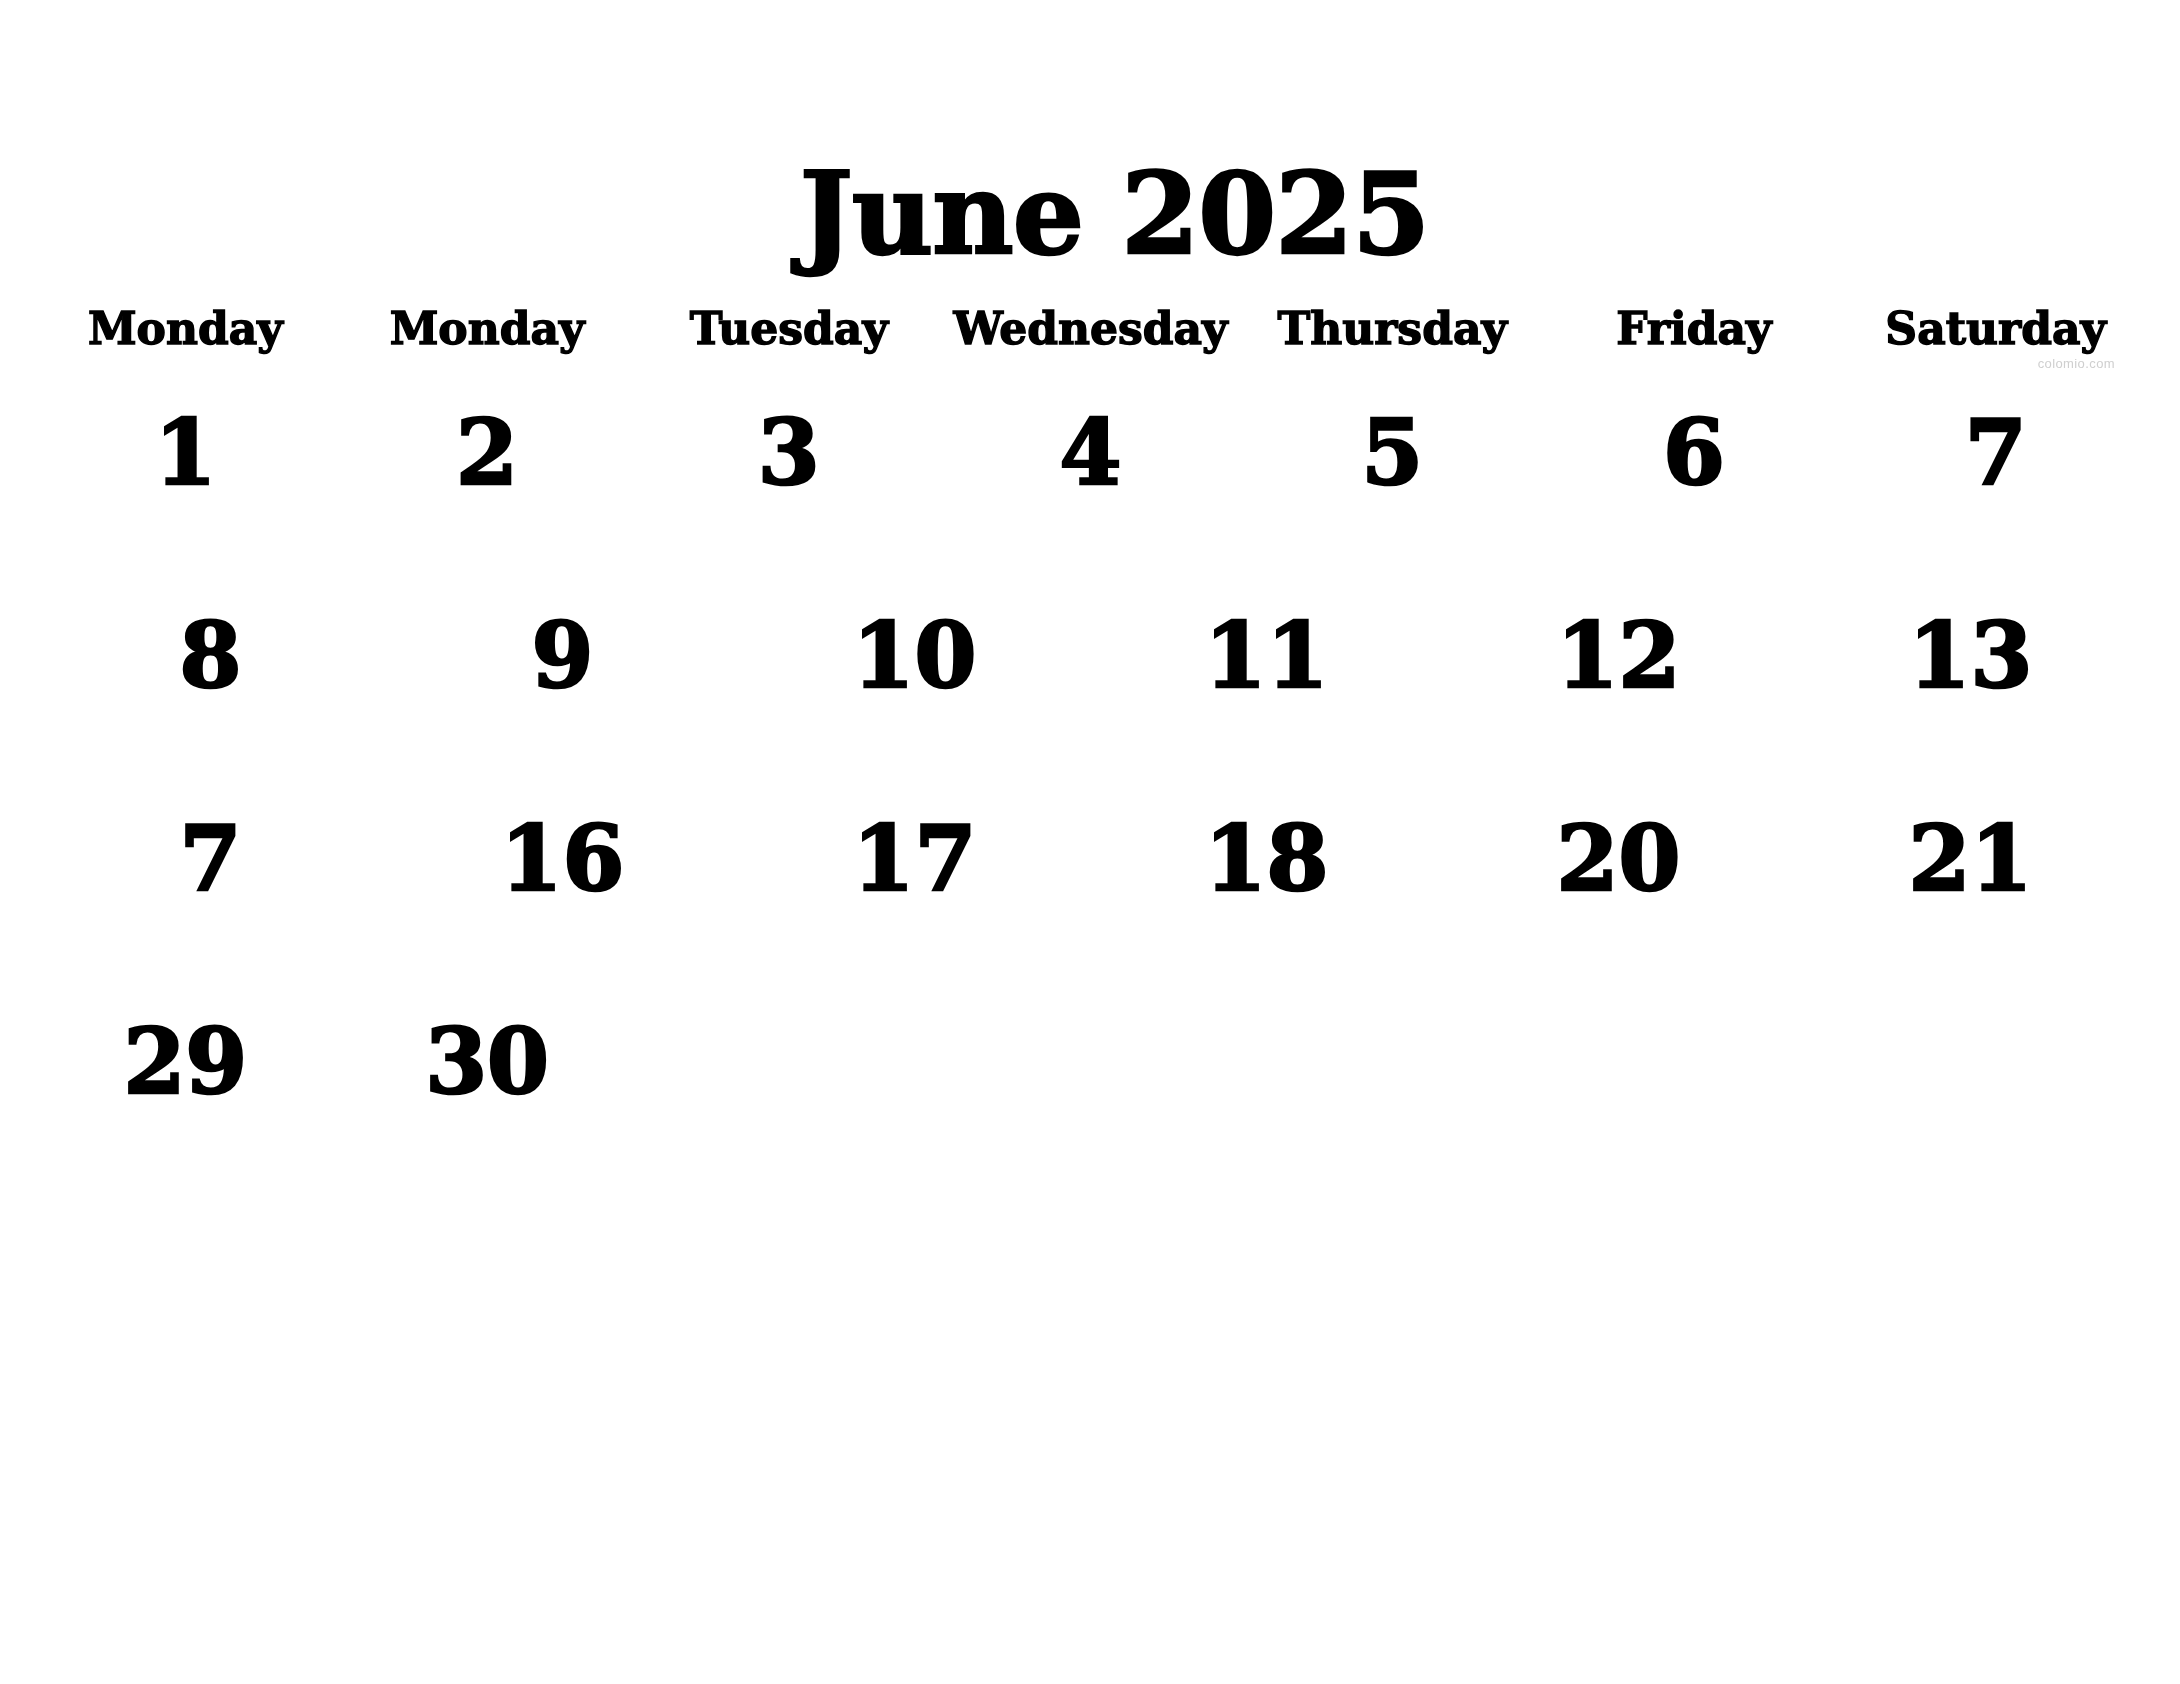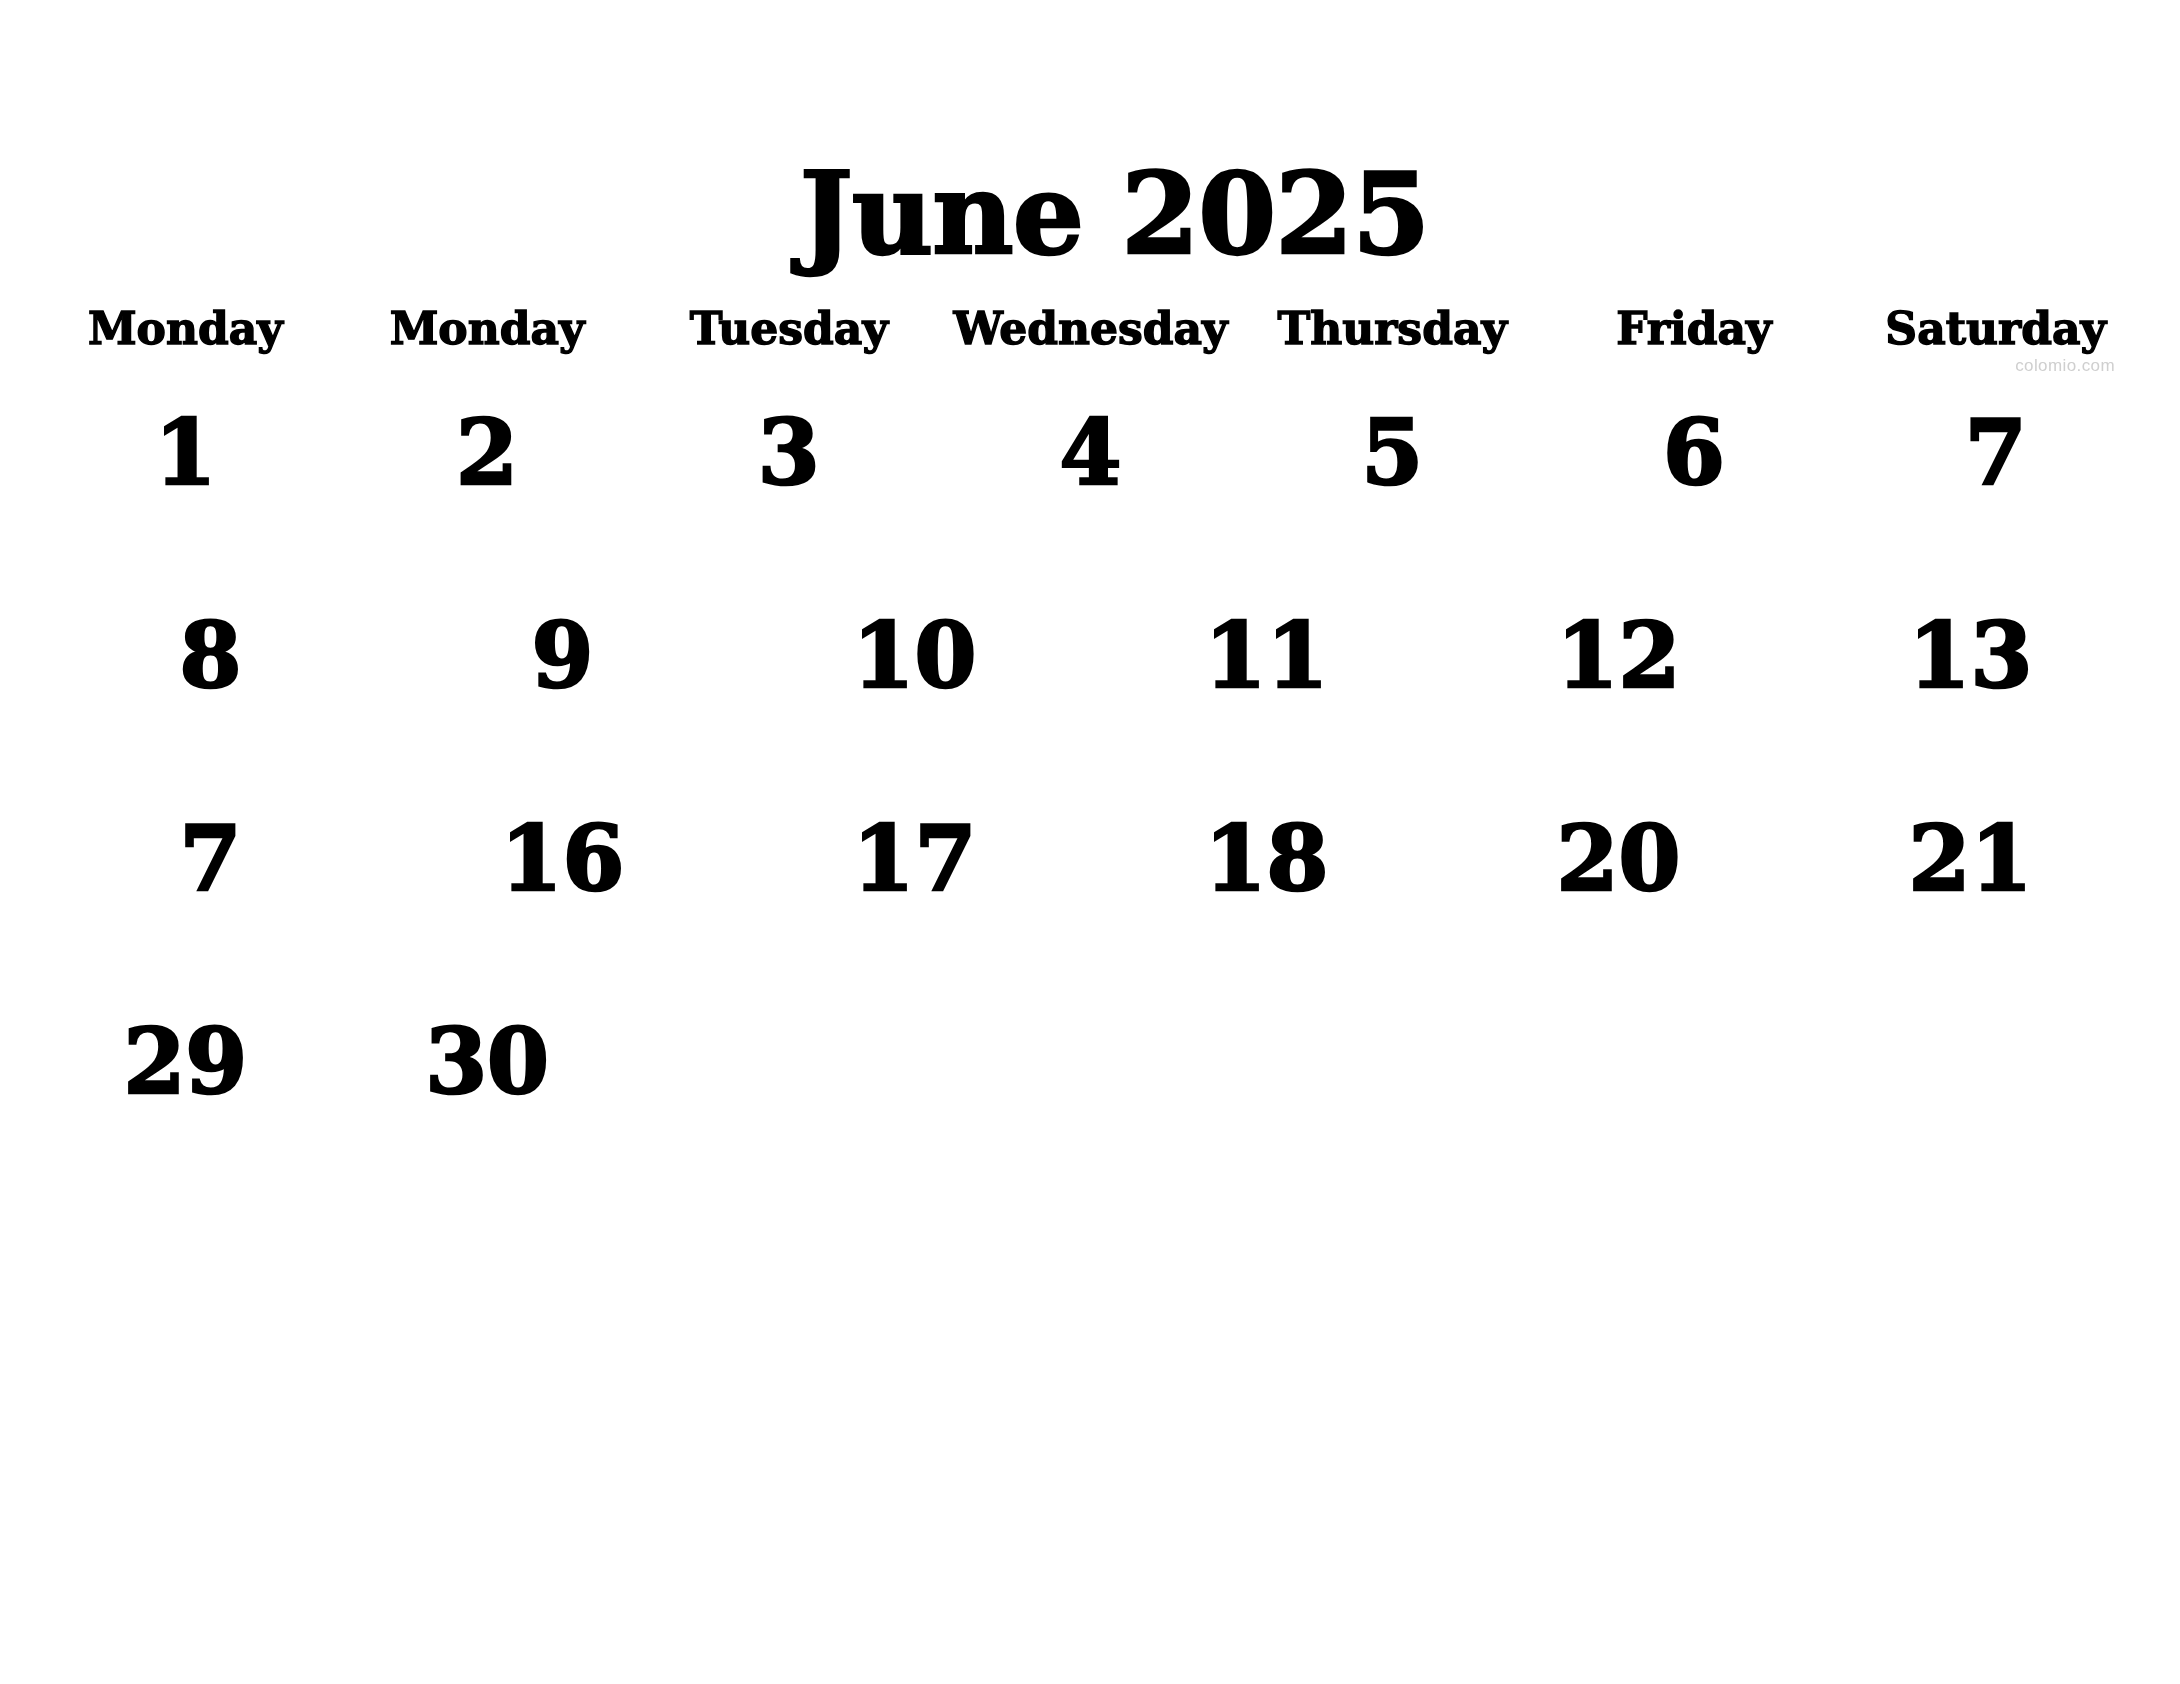--- a/index.html
+++ b/index.html
@@ -30,21 +30,21 @@
     margin: 0;
     padding-top: 158px;
     padding-left: 48px;
     -webkit-text-stroke: 2.6px #000;
   }
   .watermark {
     position: absolute;
     top: 356px;
     right: 66px;
     font-family: "Liberation Sans", sans-serif;
-    font-size: 17px;
+    font-size: 13px;
     color: #cfcfcf;
     letter-spacing: 0.4px;
   }
   .grid {
     margin: 0 auto;
     width: 2112px;
     padding-top: 37px;
   }
   .row {
     display: flex;

